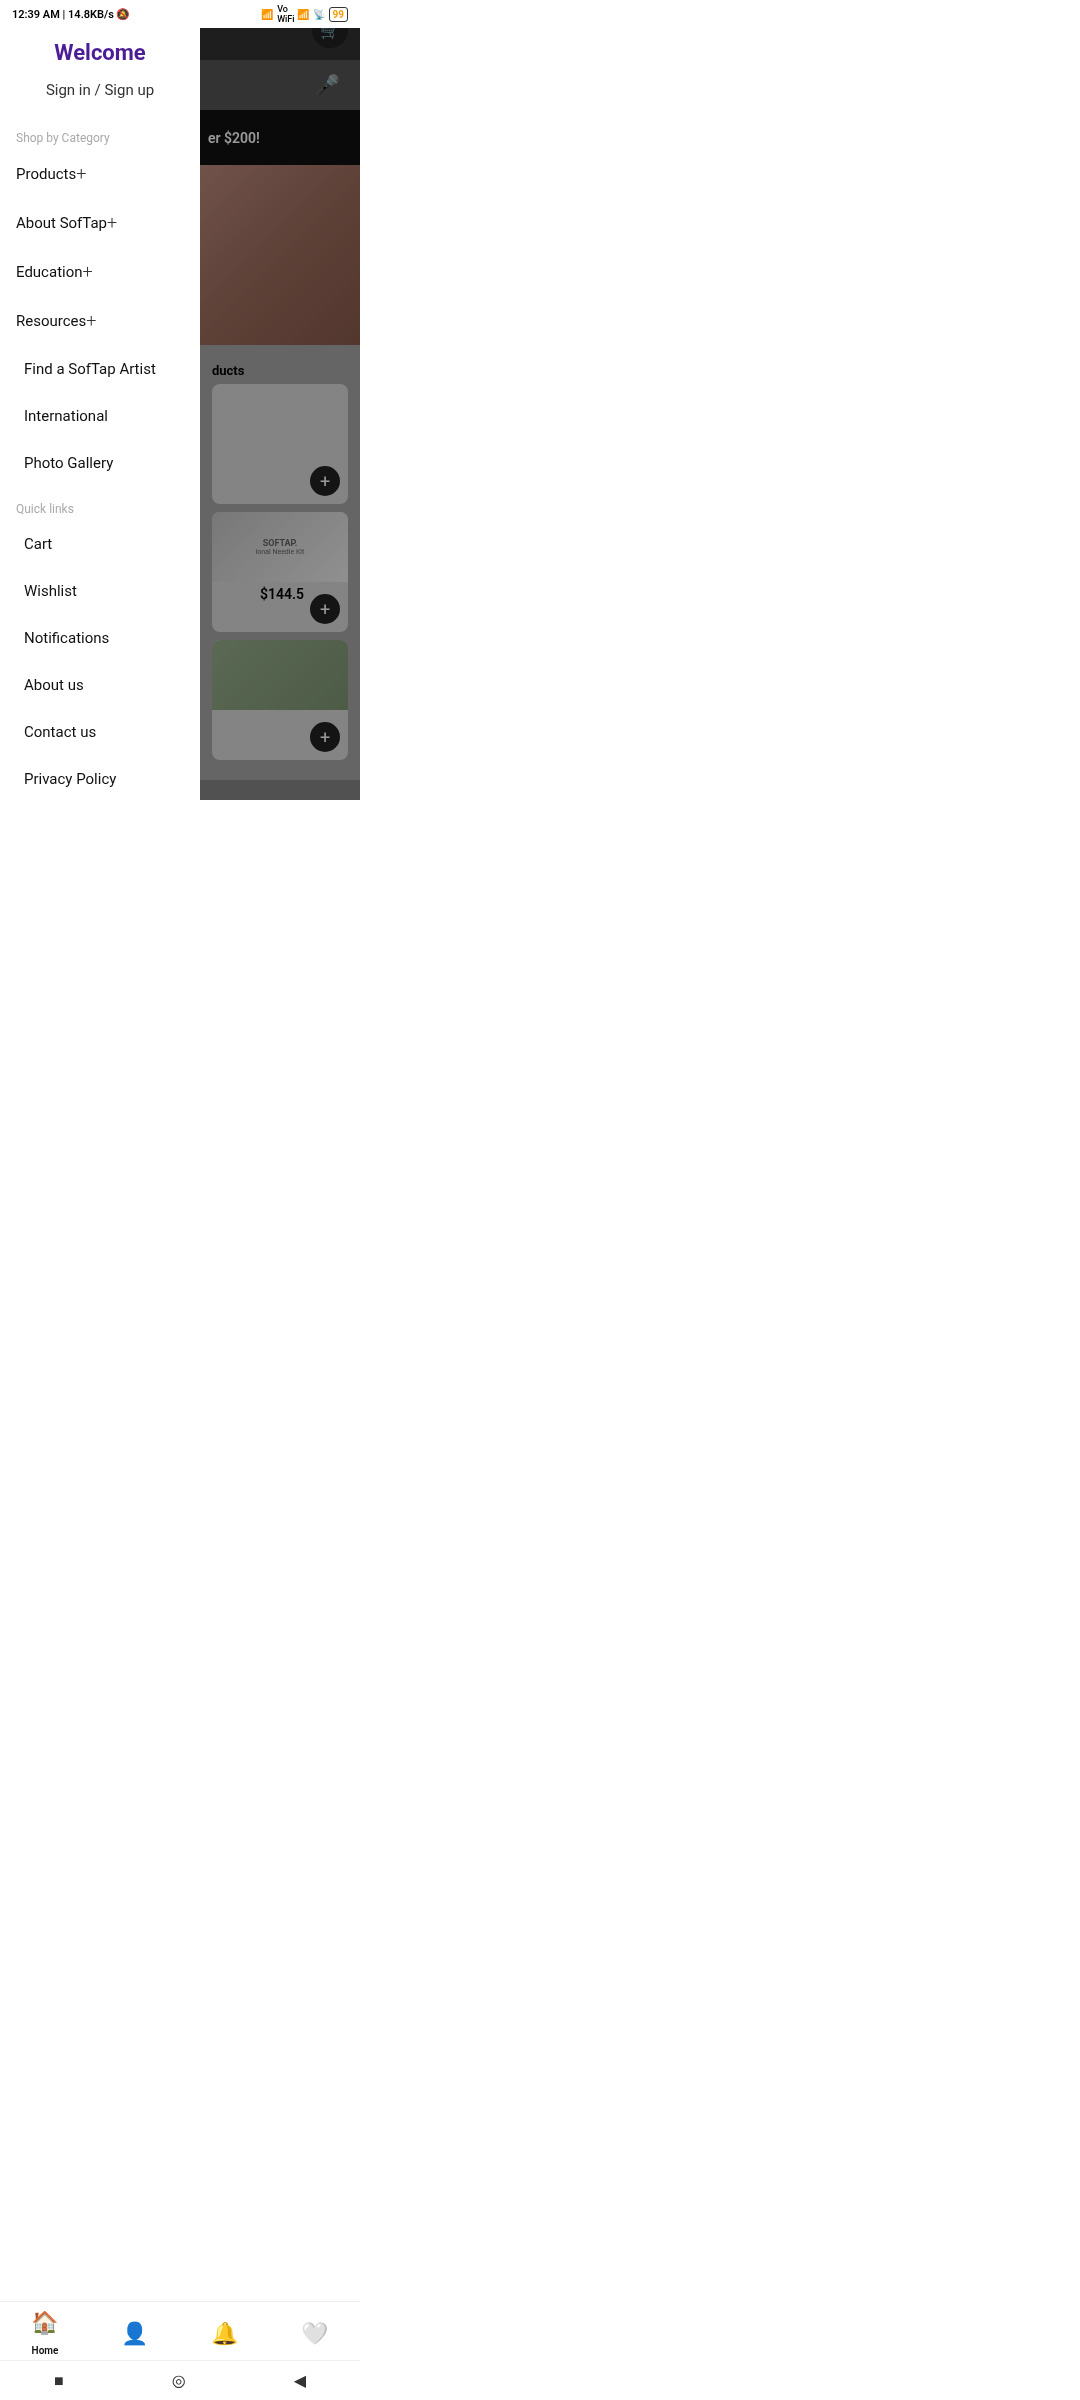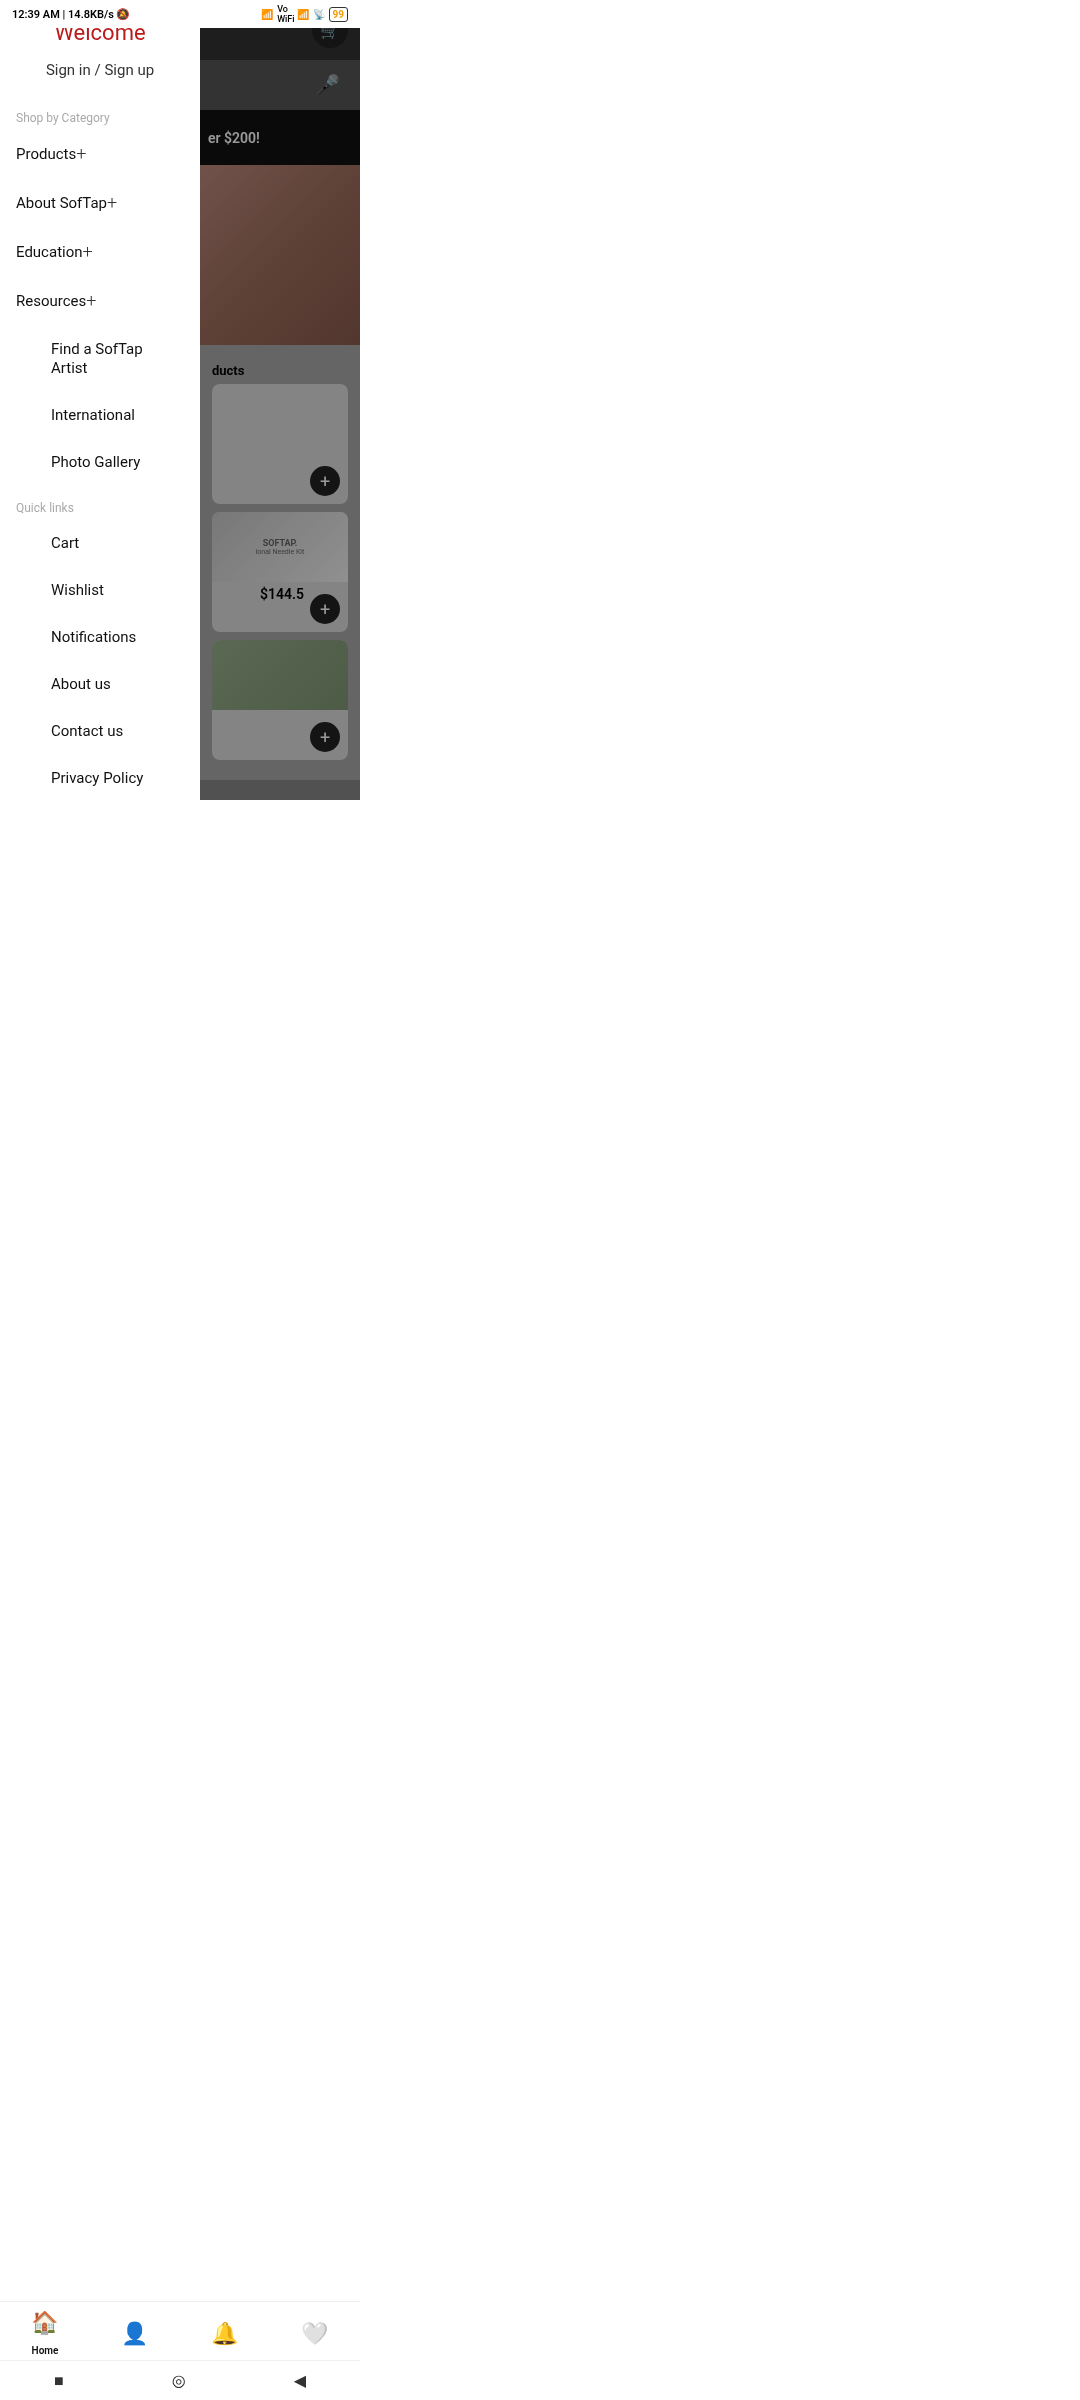--- a/index.html
+++ b/index.html
@@ -178,23 +178,24 @@
       z-index: 10;
       overflow-y: auto;
     }
 
     .drawer-header {
       padding: 20px 16px 8px;
       text-align: center;
     }
     .welcome-title {
       font-size: 22px;
-      font-weight: 400;
-      color: #b91c1c;
+      font-weight: 700;
+      color: #4c1d95;
       margin-bottom: 16px;
+      margin-top: 20px;
     }
     .signin-link {
       font-size: 15px;
       color: #333;
       text-decoration: none;
       display: block;
       margin-bottom: 8px;
     }
 
     .section-label {
@@ -217,21 +218,20 @@
     }
     .menu-item-icon {
       font-size: 18px;
       color: #333;
       font-weight: 300;
     }
 
     .plain-menu-item {
       padding: 14px 24px;
       cursor: pointer;
-      margin-left: 27px;
     }
     .plain-menu-label {
       font-size: 15px;
       color: #111;
     }
 
     
     .bottom-nav {
       position: fixed;
       bottom: 40px;

